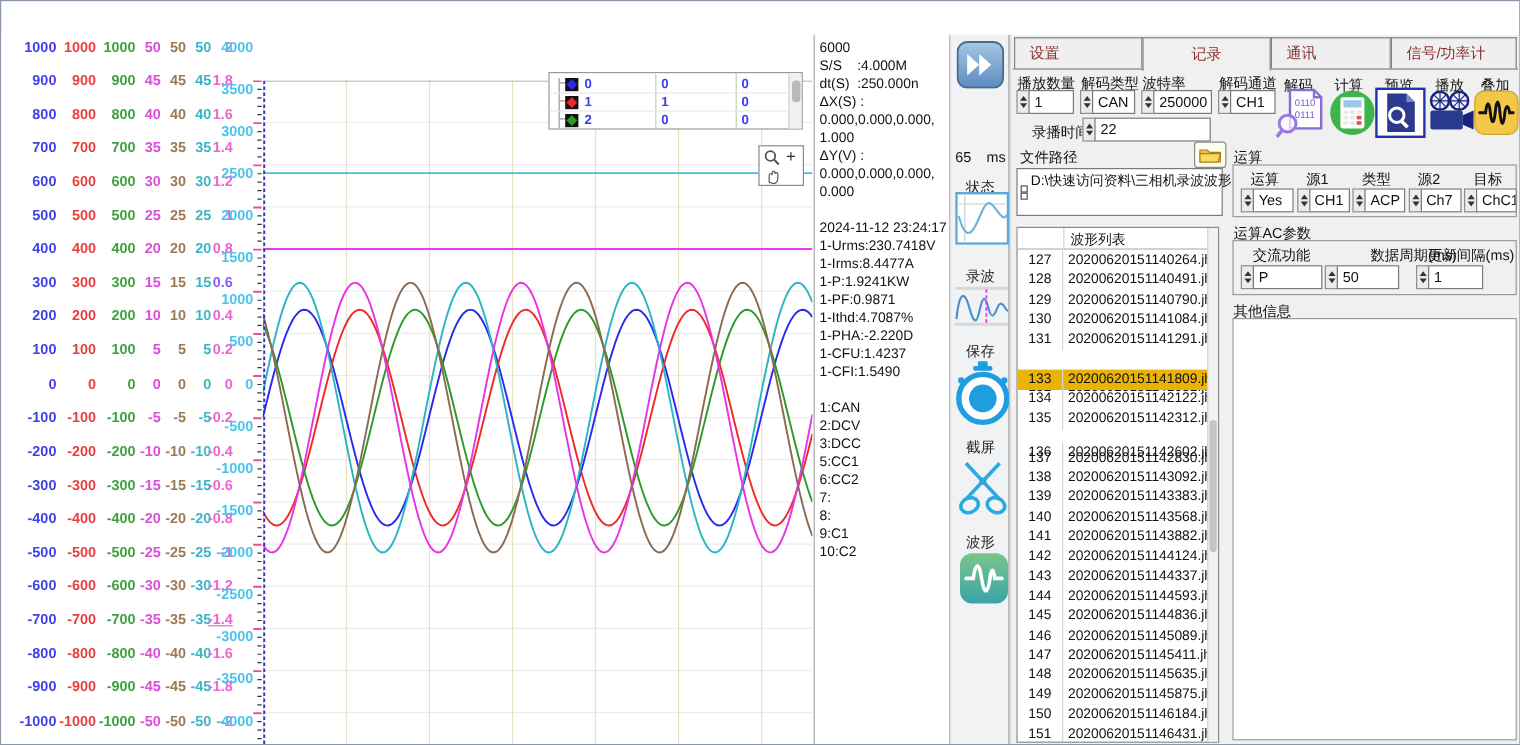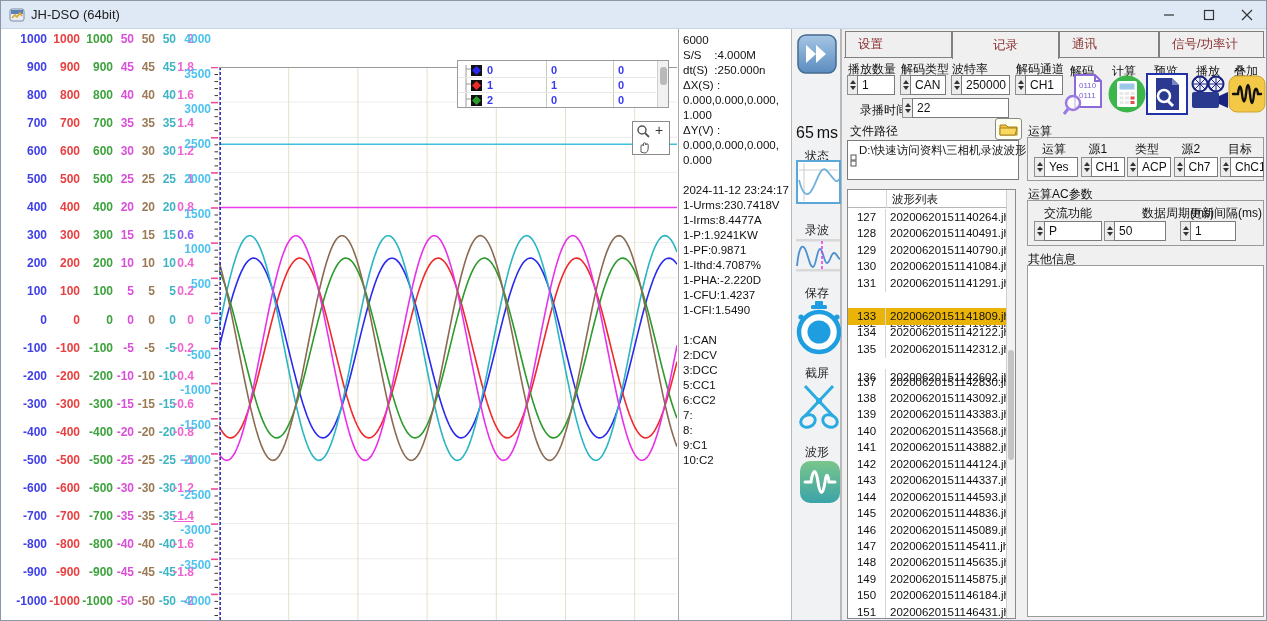--- a/index.html
+++ b/index.html
@@ -25,21 +25,21 @@
   #lgthumb{position:absolute;left:2px;top:6px;width:7px;height:18px;background:#b9b9b9;border-radius:3px;}
   
   #zoombox{left:631px;top:92px;width:38px;height:34px;background:#fff;border:1px solid #8a8a8a;}
   
   #infopane{left:677px;top:28px;width:113px;height:593px;background:#fff;border-left:1px solid #a9a9a9;padding:4px 2px 0 4px;}
   .infoline{font-size:11.5px;line-height:15px;color:#111;white-space:pre;}
   
   #toolcol{left:790px;top:28px;width:50px;height:593px;background:#f1f2f4;border-left:1px solid #b9b9b9;border-right:1px solid #b9b9b9;}
   .toollabel{position:absolute;width:50px;text-align:center;font-size:12px;color:#222;}
   .toolicon{position:absolute;}
-  #timerow{position:absolute;left:0;top:95px;width:50px;height:14px;font-size:16px;color:#111;}
+  #timerow{position:absolute;left:0;top:95px;width:50px;height:14px;font-size:12px;color:#111;}
   
   #rightpane{left:840px;top:28px;width:427px;height:593px;background:#f0f0f0;border-left:1px solid #b9b9b9;}
   .tab{position:absolute;top:2px;height:26px;background:#efefef;border:1px solid #808080;border-bottom:none;font-size:12.5px;color:#8b3030;display:flex;align-items:center;}
   .tab.active{background:#f0f0f0;height:28px;z-index:3;}
   #tabline{position:absolute;left:2px;top:28px;width:421px;height:1px;background:#808080;z-index:1;}
   .flabel{position:absolute;font-size:12px;color:#111;white-space:nowrap;}
   .spin{position:absolute;height:20px;}
   .spin .arr{position:absolute;left:0;top:0;width:11px;height:20px;background:#ececec;border:1px solid #8f8f8f;}
   .spin .arr:before{content:"";position:absolute;left:2px;top:4px;border-left:3px solid transparent;border-right:3px solid transparent;border-bottom:4px solid #333;}
   .spin .arr:after{content:"";position:absolute;left:2px;bottom:4px;border-left:3px solid transparent;border-right:3px solid transparent;border-top:4px solid #333;}
@@ -52,45 +52,20 @@
   .flrow.sel{background:#eab308;}
   #flscroll{position:absolute;right:0;top:0;width:9px;height:430px;background:#f2f2f2;border-left:1px solid #cfcfcf;}
   #flthumb{position:absolute;left:1px;top:160px;width:6px;height:110px;background:#c4c4c4;border-radius:3px;}
   svg{display:block;}
 </style>
 </head>
 <body>
 
 <div id="app">
 
-  <div class="abs" id="titlebar">
-    <span class="abs" style="left:8px;top:6px;">
-      <svg width="16" height="16">
-          <rect x="1" y="2" width="14" height="12" rx="2" fill="#e7edf5" stroke="#7d8aa0"></rect>
-          <rect x="2" y="3" width="12" height="4" fill="#5b82b4"></rect>
-          <path d="M3 11 l3-3 2 2 3-4 2 3" stroke="#e0a82e" stroke-width="1.6" fill="none"></path>
-        </svg>
-    </span>
-    <span class="abs" id="title-text">JH-DSO (64bit)</span>
-    <div class="abs winbtn" style="right:80px;">
-        <svg width="12" height="12">
-          <line x1="1" y1="6" x2="11" y2="6" stroke="#333" stroke-width="1.2"></line>
-        </svg>
-      </div>
-    <div class="abs winbtn" style="right:40px;">
-        <svg width="12" height="12">
-          <rect x="1.5" y="1.5" width="9" height="9" fill="none" stroke="#333" stroke-width="1.2"></rect>
-        </svg>
-      </div>
-    <div class="abs winbtn" style="right:2px;">
-        <svg width="12" height="12">
-          <path d="M1 1 L11 11 M11 1 L1 11" stroke="#333" stroke-width="1.2"></path>
-        </svg>
-      </div>
-  </div>
 
   <div class="abs" id="chartpane">
     <div id="axiscols">
         <div class="axlabel" style="left: 6px; top: 2.5px; width: 40px; color: rgb(64, 64, 232);">1000</div>
         <div class="axlabel" style="left: 6px; top: 30.6px; width: 40px; color: rgb(64, 64, 232);">900</div>
         <div class="axlabel" style="left: 6px; top: 58.7px; width: 40px; color: rgb(64, 64, 232);">800</div>
         <div class="axlabel" style="left: 6px; top: 86.8px; width: 40px; color: rgb(64, 64, 232);">700</div>
         <div class="axlabel" style="left: 6px; top: 114.9px; width: 40px; color: rgb(64, 64, 232);">600</div>
         <div class="axlabel" style="left: 6px; top: 143px; width: 40px; color: rgb(64, 64, 232);">500</div>
         <div class="axlabel" style="left: 6px; top: 171.1px; width: 40px; color: rgb(64, 64, 232);">400</div>

